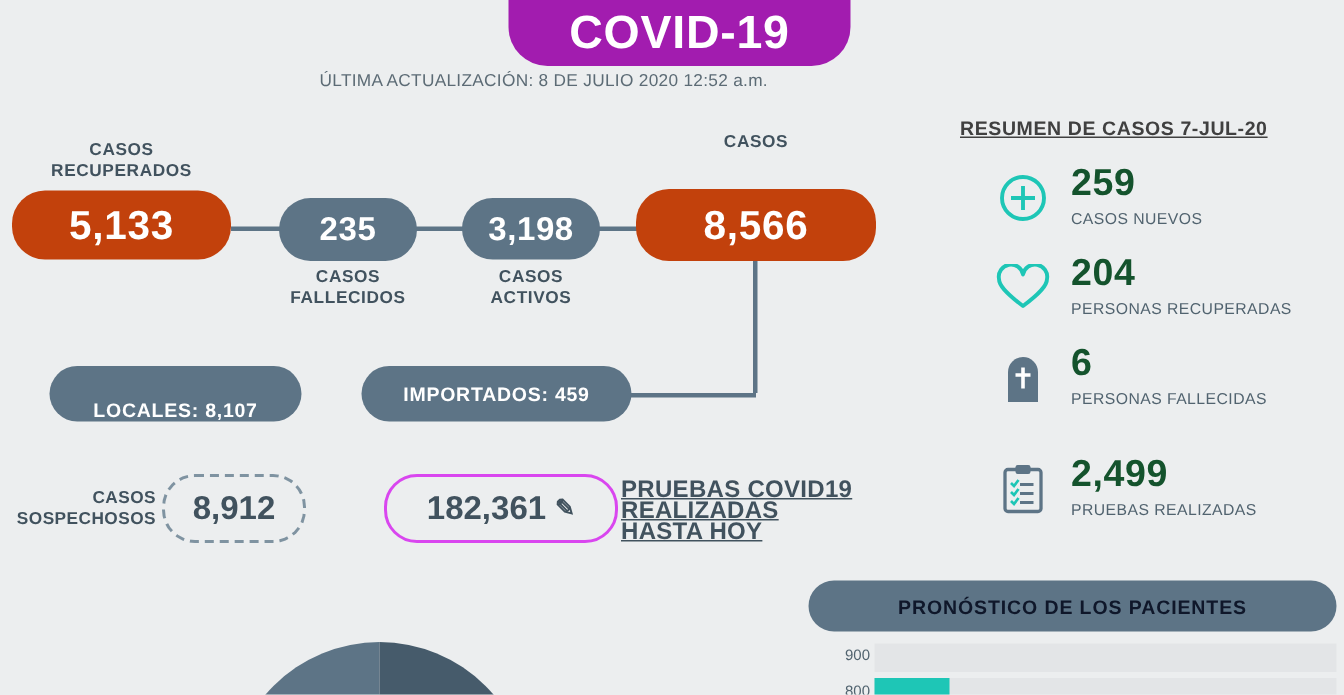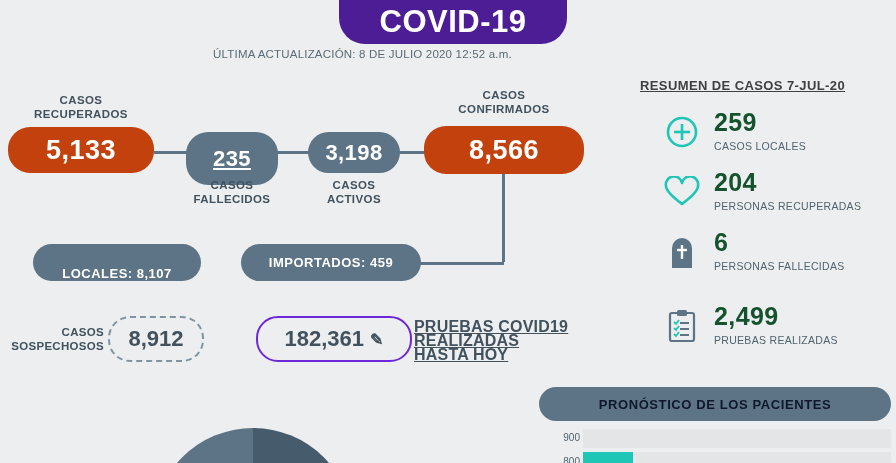--- a/index.html
+++ b/index.html
@@ -16,21 +16,21 @@
     position: relative;
   }
 
   
   .title-pill {
     position: absolute;
     left: 339px;
     top: 0px;
     width: 228px;
     height: 44px;
-    background: #4c1d95;
+    background: #a21caf;
     border-radius: 0 0 26px 26px;
     display: flex;
     align-items: center;
     justify-content: center;
   }
   .title-pill span {
     color: #ffffff;
     font-size: 31px;
     font-weight: bold;
     letter-spacing: 0.5px;
@@ -76,21 +76,21 @@
   }
   .pill.teal { background: #c2410c; }
   .pill.slate { background: #5d7486; }
 
   .num-xl { font-size: 27px; letter-spacing: 0.5px; }
   .num-lg { font-size: 22px; letter-spacing: 0.4px; }
 
   .pill-recuperados { left: 8px; top: 47px; width: 146px; height: 46px; }
   .lbl-recuperados  { left: 8px; top: 13px; width: 146px; }
 
-  .pill-fallecidos { left: 186px; top: 52px; width: 92px; height: 53px; text-decoration: underline; }
+  .pill-fallecidos { left: 186px; top: 52px; width: 92px; height: 42px; }
   .lbl-fallecidos  { left: 186px; top: 98px; width: 92px; }
 
   .pill-activos { left: 308px; top: 52px; width: 92px; height: 41px; }
   .lbl-activos  { left: 308px; top: 98px; width: 92px; }
 
   .pill-confirmados { left: 424px; top: 46px; width: 160px; height: 48px; }
   .lbl-confirmados  { left: 424px; top: 8px; width: 160px; }
 
   .pill-locales    { left: 33px;  top: 164px; width: 168px; height: 37px; font-size: 13px; letter-spacing: 0.5px; align-items: flex-end; }
   .pill-importados { left: 241px; top: 164px; width: 180px; height: 37px; font-size: 13px; letter-spacing: 0.5px; }
@@ -117,21 +117,21 @@
     position: absolute;
     left: 108px; top: 236px; width: 92px; height: 42px;
     border: 2px dashed #7f93a1;
     border-radius: 22px;
     display: flex; align-items: center; justify-content: center;
     color: #41525e; font-size: 22px; font-weight: bold;
   }
   .pruebas-pill {
     position: absolute;
     left: 256px; top: 236px; width: 152px; height: 42px;
-    border: 2px solid #6d28d9;
+    border: 2px solid #d946ef;
     border-radius: 22px;
     display: flex; align-items: center; justify-content: center;
     gap: 6px;
     color: #41525e; font-size: 22px; font-weight: bold;
   }
   .pen-icon { color: #41525e; display: inline-block; transform: rotate(0deg); font-size: 16px; }
   .pruebas-text {
     position: absolute;
     left: 414px; top: 240px; width: 160px;
     font-size: 16px; font-weight: bold; line-height: 14px;
@@ -238,21 +238,20 @@
   <div class="pill slate pill-activos num-lg">
     <span>3,198</span>
   </div>
   <div class="lbl lbl-activos">
     <div>CASOS</div>
     <div>ACTIVOS</div>
   </div>
 
   <div class="lbl lbl-confirmados">
     <div>CASOS</div>
-    <div>CONFIRMADOS</div>
   </div>
   <div class="pill teal pill-confirmados num-xl">
     <span>8,566</span>
   </div>
 
   <div class="pill slate pill-locales">
     <span>LOCALES: 8,107</span>
   </div>
   <div class="pill slate pill-importados">
     <span>IMPORTADOS: 459</span>
@@ -281,21 +280,21 @@
 
   <div class="sum-row sum-row-0">
     <div class="ic">
       <svg width="34" height="34" viewBox="0 0 34 34">
         <circle cx="17" cy="17" r="14" fill="none" stroke="#1ec6b6" stroke-width="2.6"></circle>
         <line x1="17" y1="9" x2="17" y2="25" stroke="#1ec6b6" stroke-width="2.6"></line>
         <line x1="9" y1="17" x2="25" y2="17" stroke="#1ec6b6" stroke-width="2.6"></line>
       </svg>
     </div>
     <div class="val">259</div>
-    <div class="cap">CASOS LOCALES</div>
+    <div class="cap">CASOS NUEVOS</div>
   </div>
 
   <div class="sum-row sum-row-1">
     <div class="ic">
       <svg width="36" height="32" viewBox="0 0 36 32">
         <path d="M18 28 C6 19 2 14 2 10 A8 8 0 0 1 18 7 A8 8 0 0 1 34 10 C34 14 30 19 18 28 Z" fill="none" stroke="#1ec6b6" stroke-width="2.6" stroke-linejoin="round"></path>
       </svg>
     </div>
     <div class="val">204</div>
     <div class="cap">PERSONAS RECUPERADAS</div>

